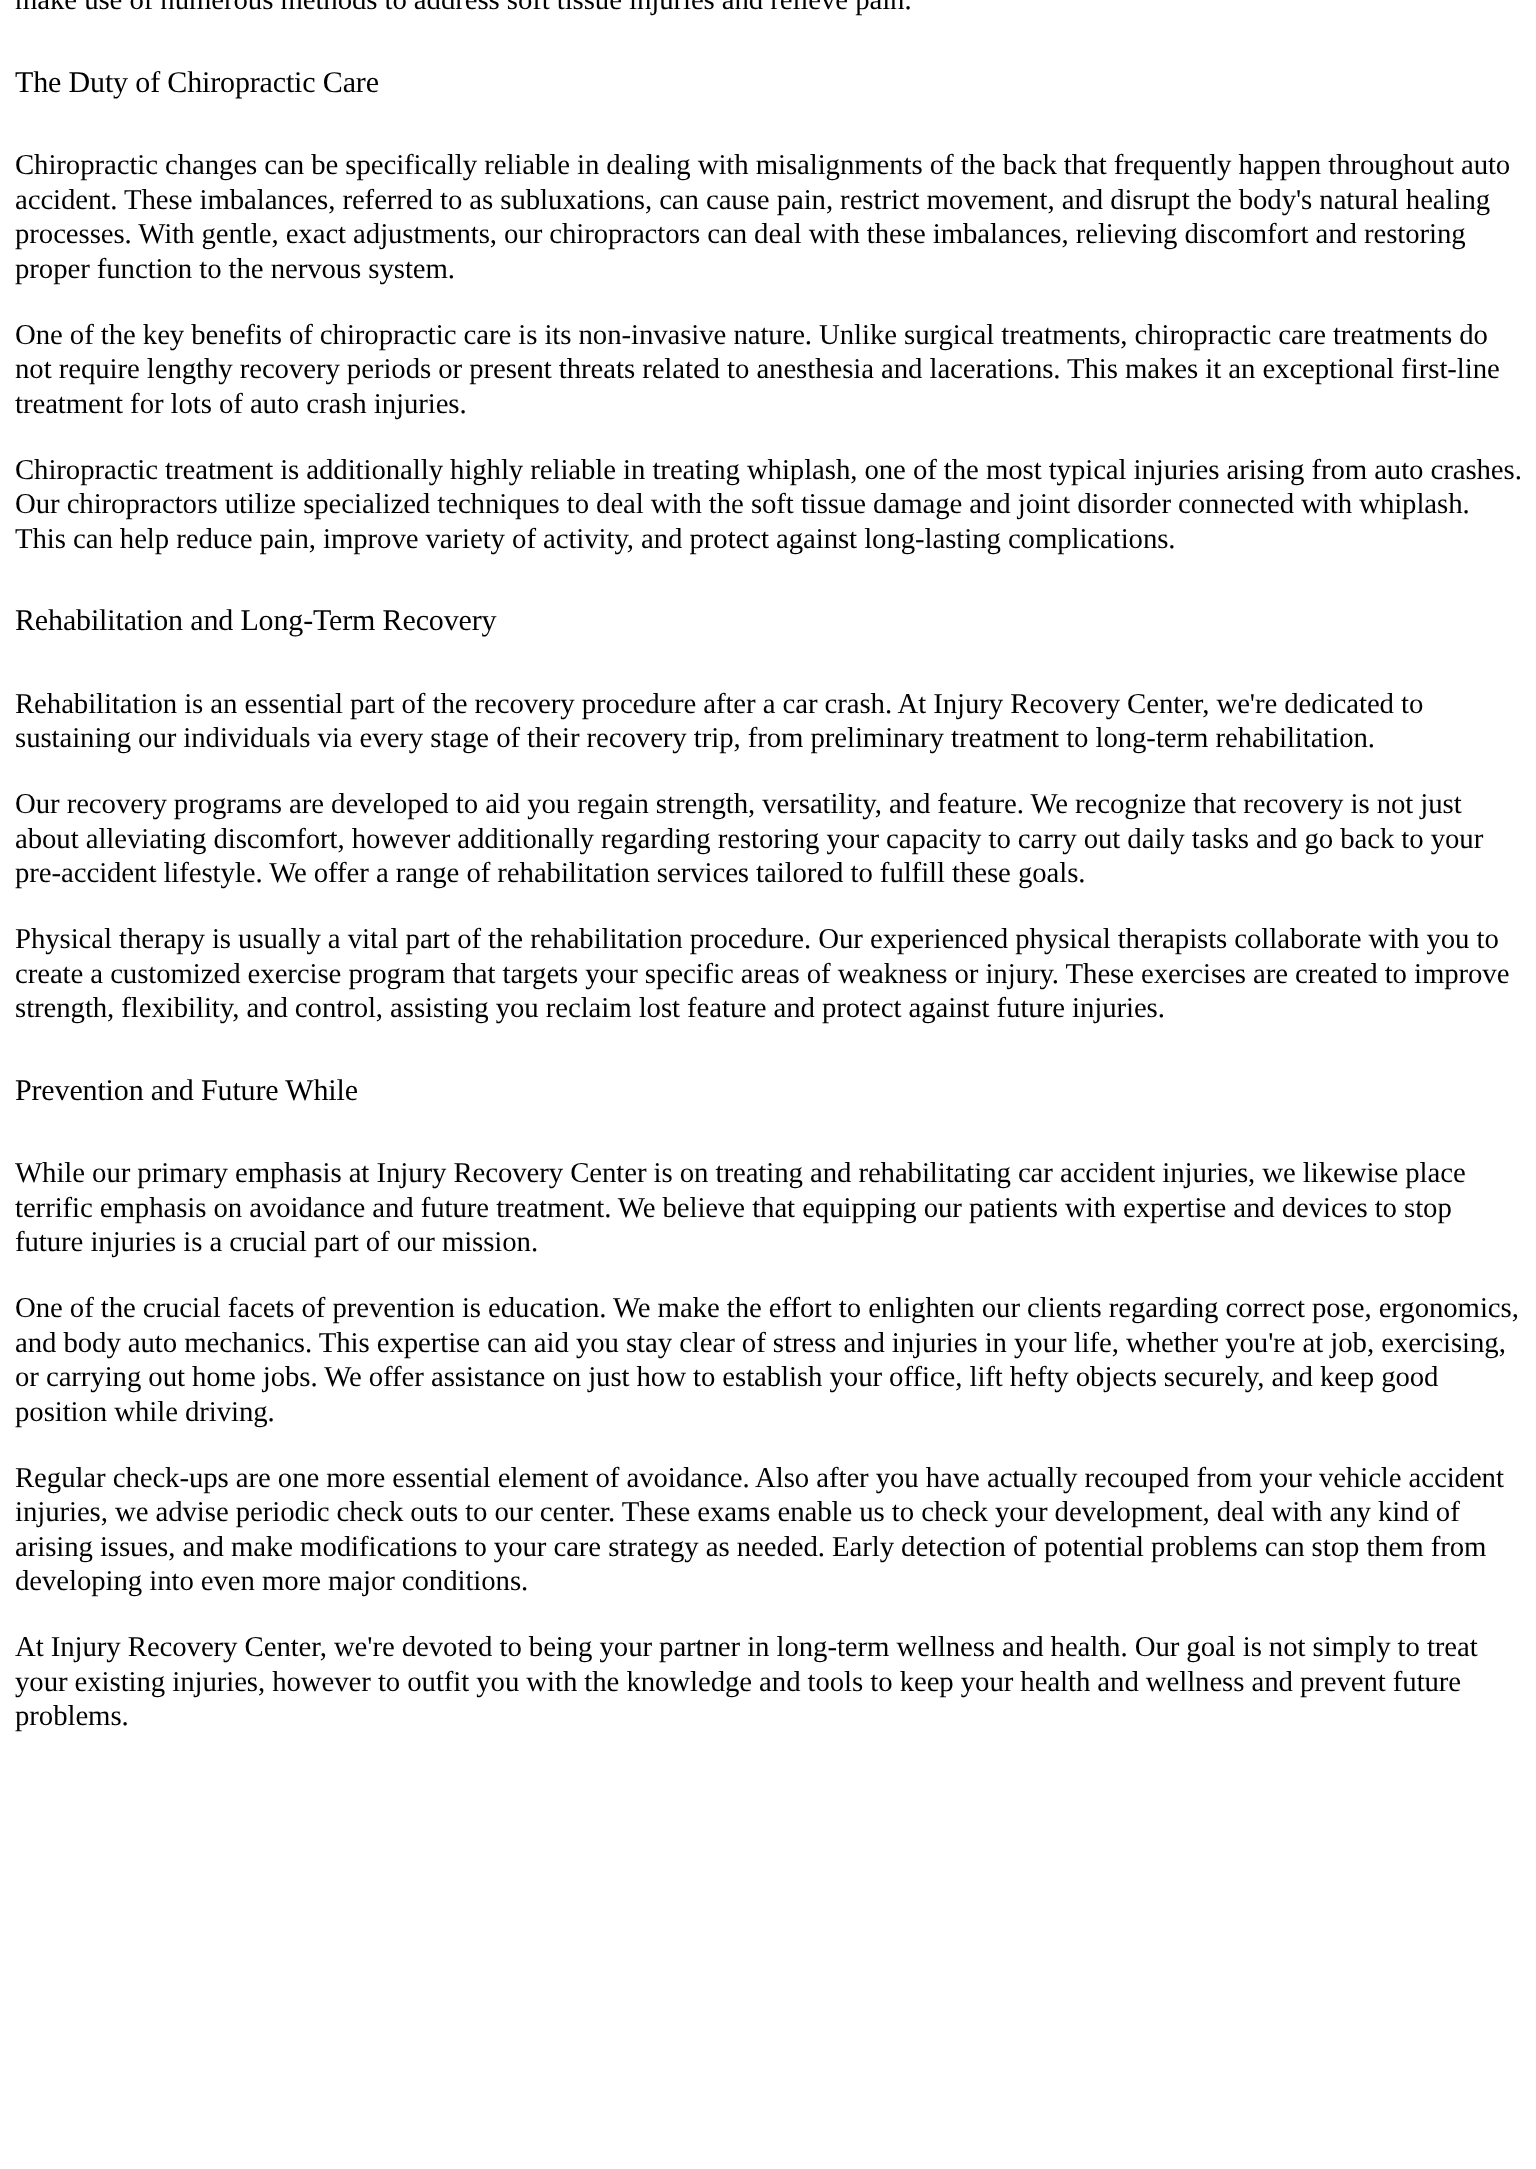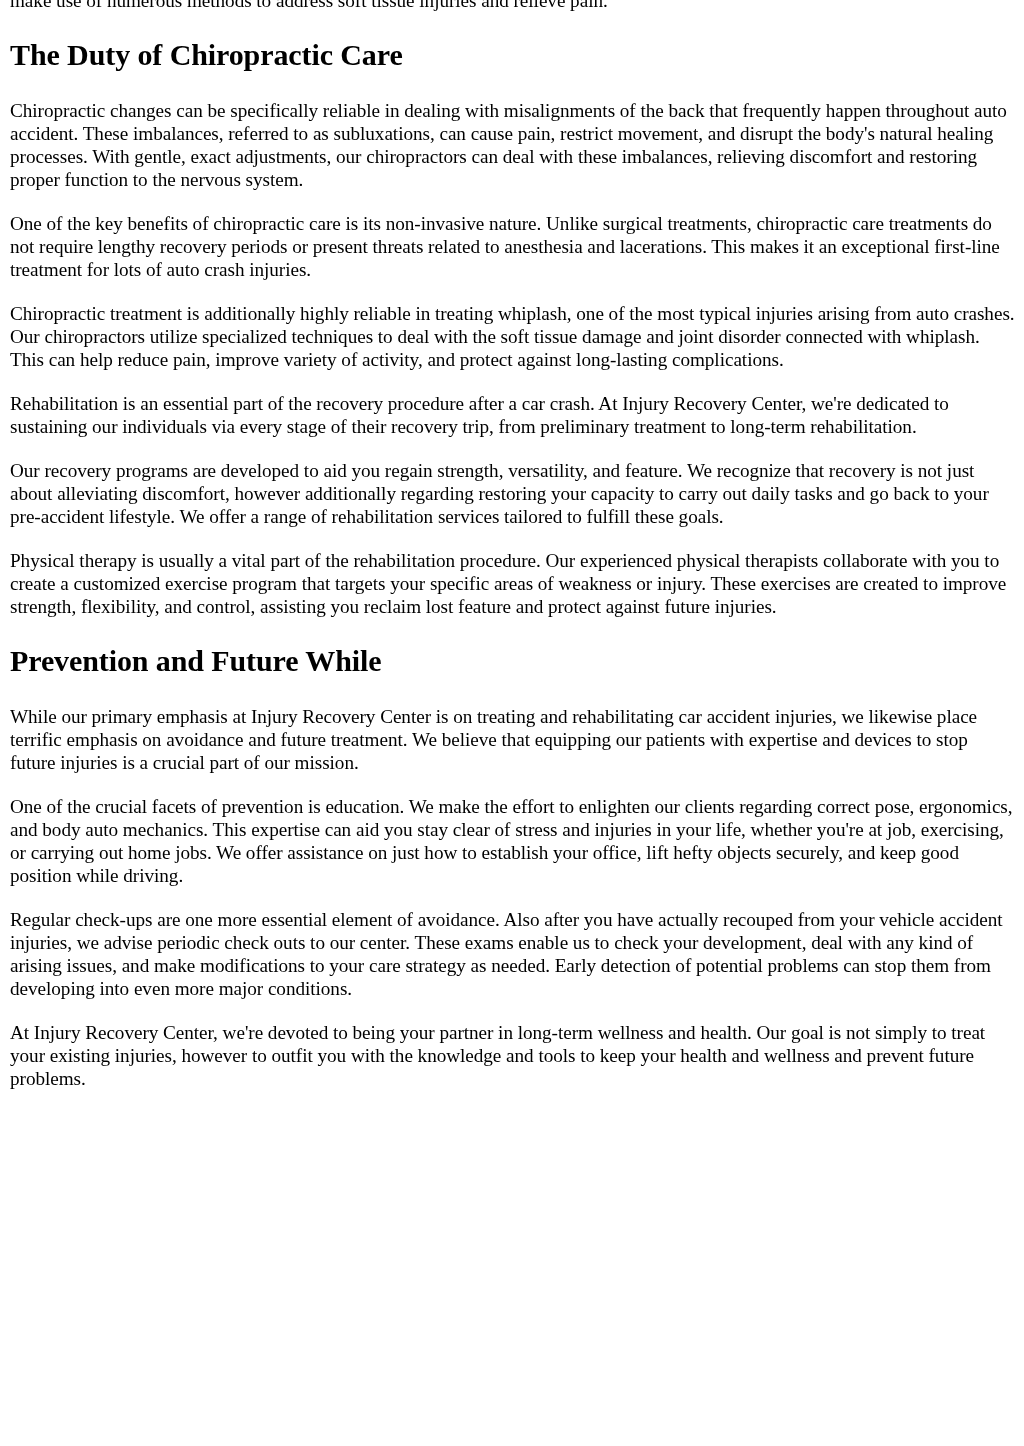--- a/index.html
+++ b/index.html
@@ -21,41 +21,42 @@
       top: -11px;
       width: 1006px;
     }
     p {
       font-size: 19.2px;
       line-height: 23px;
       margin: 0 0 21px 0;
       letter-spacing: -0.05px;
     }
     h2 {
-      font-size: 30px;
-      font-weight: bold;
+      font-size: 20px;
+      font-weight: normal;
       line-height: 36px;
       margin: 25px 0 26px 0;
       letter-spacing: -0.1px;
     }
   </style>
 </head>
 <body>
 
 <div class="page">
   <p>make use of numerous methods to address soft tissue injuries and relieve pain.</p>
 
   <section>
     <h2>The Duty of Chiropractic Care</h2>
     <p>Chiropractic changes can be specifically reliable in dealing with misalignments of the back that frequently happen throughout auto accident. These imbalances, referred to as subluxations, can cause pain, restrict movement, and disrupt the body's natural healing processes. With gentle, exact adjustments, our chiropractors can deal with these imbalances, relieving discomfort and restoring proper function to the nervous system.</p>
     <p>One of the key benefits of chiropractic care is its non-invasive nature. Unlike surgical treatments, chiropractic care treatments do not require lengthy recovery periods or present threats related to anesthesia and lacerations. This makes it an exceptional first-line treatment for lots of auto crash injuries.</p>
     <p>Chiropractic treatment is additionally highly reliable in treating whiplash, one of the most typical injuries arising from auto crashes. Our chiropractors utilize specialized techniques to deal with the soft tissue damage and joint disorder connected with whiplash. This can help reduce pain, improve variety of activity, and protect against long-lasting complications.</p>
   </section>
 
   <section>
+    <h2>Rehabilitation and Long-Term Recovery</h2>
     <p>Rehabilitation is an essential part of the recovery procedure after a car crash. At Injury Recovery Center, we're dedicated to sustaining our individuals via every stage of their recovery trip, from preliminary treatment to long-term rehabilitation.</p>
     <p>Our recovery programs are developed to aid you regain strength, versatility, and feature. We recognize that recovery is not just about alleviating discomfort, however additionally regarding restoring your capacity to carry out daily tasks and go back to your pre-accident lifestyle. We offer a range of rehabilitation services tailored to fulfill these goals.</p>
     <p>Physical therapy is usually a vital part of the rehabilitation procedure. Our experienced physical therapists collaborate with you to create a customized exercise program that targets your specific areas of weakness or injury. These exercises are created to improve strength, flexibility, and control, assisting you reclaim lost feature and protect against future injuries.</p>
   </section>
 
   <section>
     <h2>Prevention and Future While</h2>
     <p>While our primary emphasis at Injury Recovery Center is on treating and rehabilitating car accident injuries, we likewise place terrific emphasis on avoidance and future treatment. We believe that equipping our patients with expertise and devices to stop future injuries is a crucial part of our mission.</p>
     <p>One of the crucial facets of prevention is education. We make the effort to enlighten our clients regarding correct pose, ergonomics, and body auto mechanics. This expertise can aid you stay clear of stress and injuries in your life, whether you're at job, exercising, or carrying out home jobs. We offer assistance on just how to establish your office, lift hefty objects securely, and keep good position while driving.</p>
     <p>Regular check-ups are one more essential element of avoidance. Also after you have actually recouped from your vehicle accident injuries, we advise periodic check outs to our center. These exams enable us to check your development, deal with any kind of arising issues, and make modifications to your care strategy as needed. Early detection of potential problems can stop them from developing into even more major conditions.</p>

